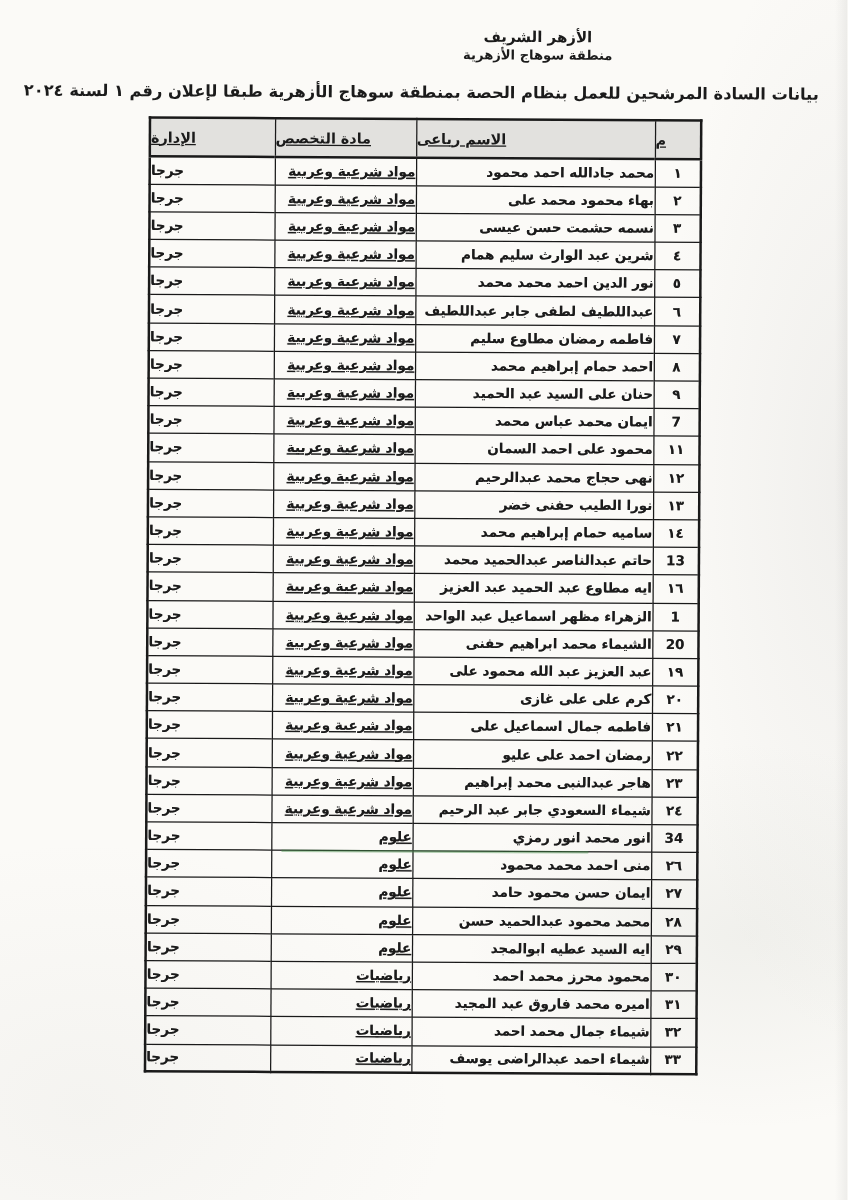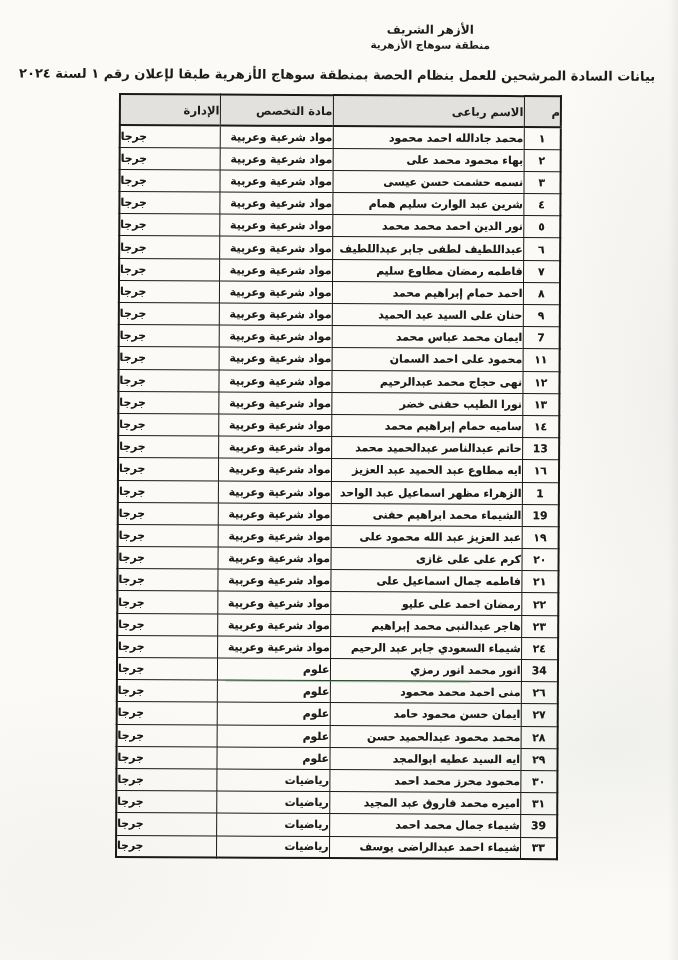--- a/index.html
+++ b/index.html
@@ -64,35 +64,36 @@
   table.roster{border-width:2px;}
   col.c-num{width:37px;}
   col.c-name{width:191px;}
   col.c-subj{width:113px;}
   col.c-admin{width:100px;}
   table.roster thead th{
     height:31px;
     background:var(--header_bg);
     font-size:11.5px;
     font-weight:700;
-    text-align:right;
+    text-align:left;
     border-bottom-width:2.5px;
+    text-decoration:underline;
   }
   table.roster tbody td{
     height:22.2px;
     font-size:10.8px;
     font-weight:700;
     padding:0;
     overflow:hidden;
     white-space:nowrap;
     text-shadow:0 0 0.5px rgba(20,20,20,0.55);
   }
   td.cell-num{text-align:center;font-size:10px;}
   td.cell-name{text-align:right;padding-right:2px;}
-  td.cell-subj{padding-right:2px;}
+  td.cell-subj{padding-right:2px;text-decoration:underline;}
   td.cell-admin{text-align:left;}
   .artifact-green{
     position:absolute;
     top:679px;
     left:228px;
     width:246px;
     height:2px;
     background:var(--artifact_green);
     border-radius:1px;
   }
@@ -226,21 +227,21 @@
     <td class="cell-subj">مواد شرعية وعربية</td>
     <td class="cell-admin">جرجا</td>
   </tr>
         <tr>
     <td class="cell-num">1</td>
     <td class="cell-name">الزهراء مظهر اسماعيل عبد الواحد</td>
     <td class="cell-subj">مواد شرعية وعربية</td>
     <td class="cell-admin">جرجا</td>
   </tr>
         <tr>
-    <td class="cell-num">19</td>
+    <td class="cell-num">20</td>
     <td class="cell-name">الشيماء محمد ابراهيم حفنى</td>
     <td class="cell-subj">مواد شرعية وعربية</td>
     <td class="cell-admin">جرجا</td>
   </tr>
         <tr>
     <td class="cell-num">١٩</td>
     <td class="cell-name">عبد العزيز عبد الله محمود على</td>
     <td class="cell-subj">مواد شرعية وعربية</td>
     <td class="cell-admin">جرجا</td>
   </tr>
@@ -310,21 +311,21 @@
     <td class="cell-subj">رياضيات</td>
     <td class="cell-admin">جرجا</td>
   </tr>
         <tr>
     <td class="cell-num">٣١</td>
     <td class="cell-name">اميره محمد فاروق عبد المجيد</td>
     <td class="cell-subj">رياضيات</td>
     <td class="cell-admin">جرجا</td>
   </tr>
         <tr>
-    <td class="cell-num">39</td>
+    <td class="cell-num">٣٢</td>
     <td class="cell-name">شيماء جمال محمد احمد</td>
     <td class="cell-subj">رياضيات</td>
     <td class="cell-admin">جرجا</td>
   </tr>
         <tr>
     <td class="cell-num">٣٣</td>
     <td class="cell-name">شيماء احمد عبدالراضى يوسف</td>
     <td class="cell-subj">رياضيات</td>
     <td class="cell-admin">جرجا</td>
   </tr>

